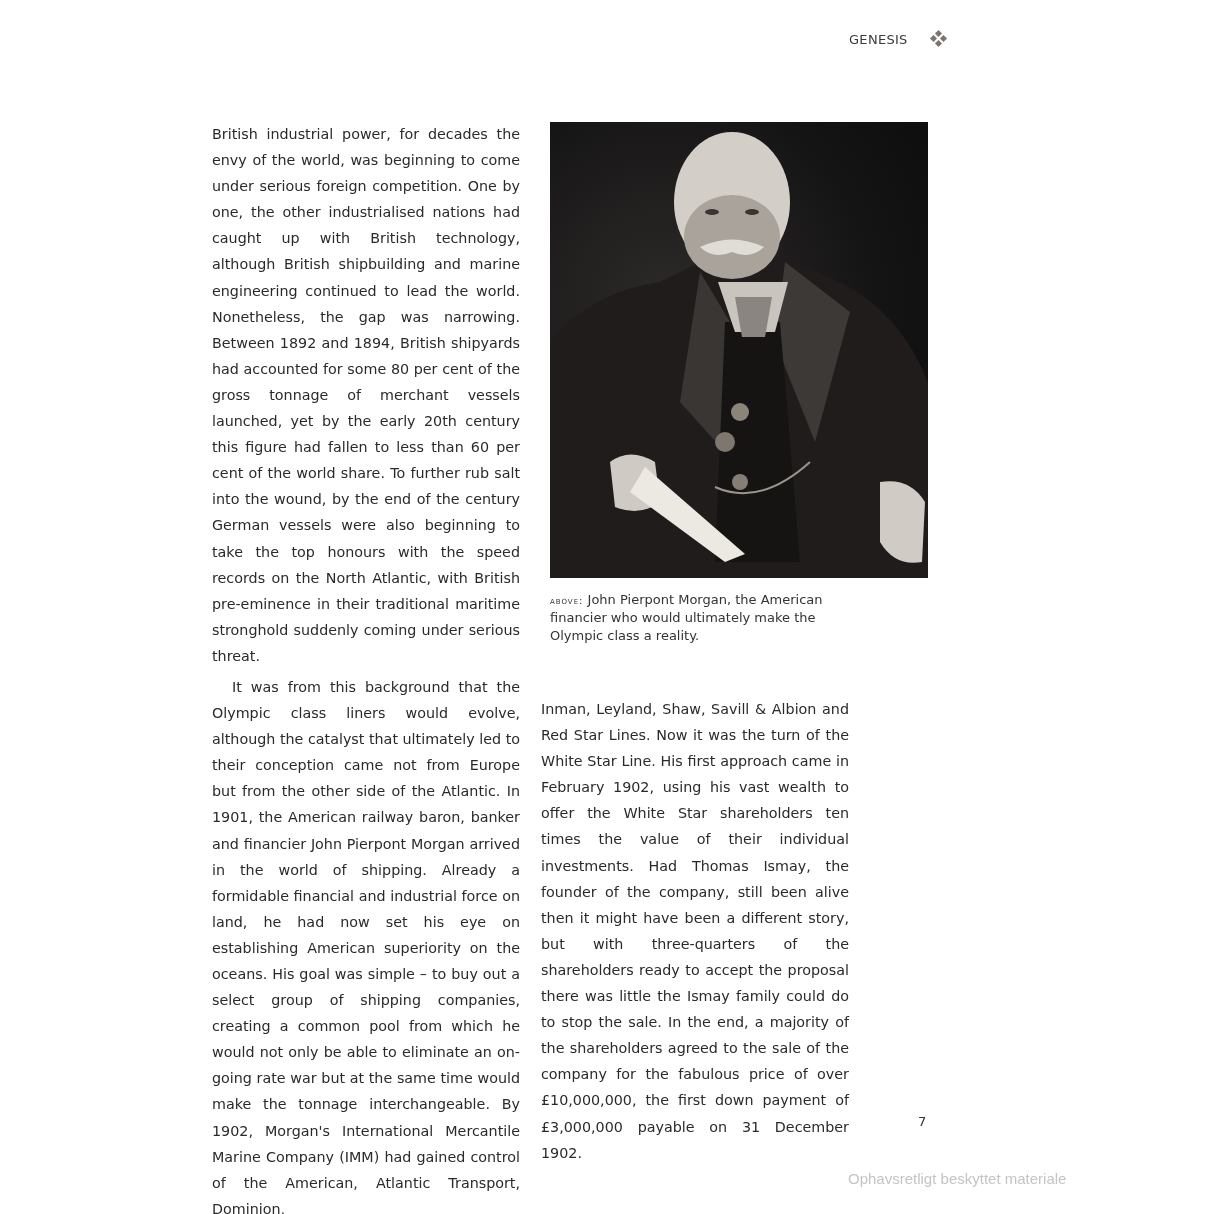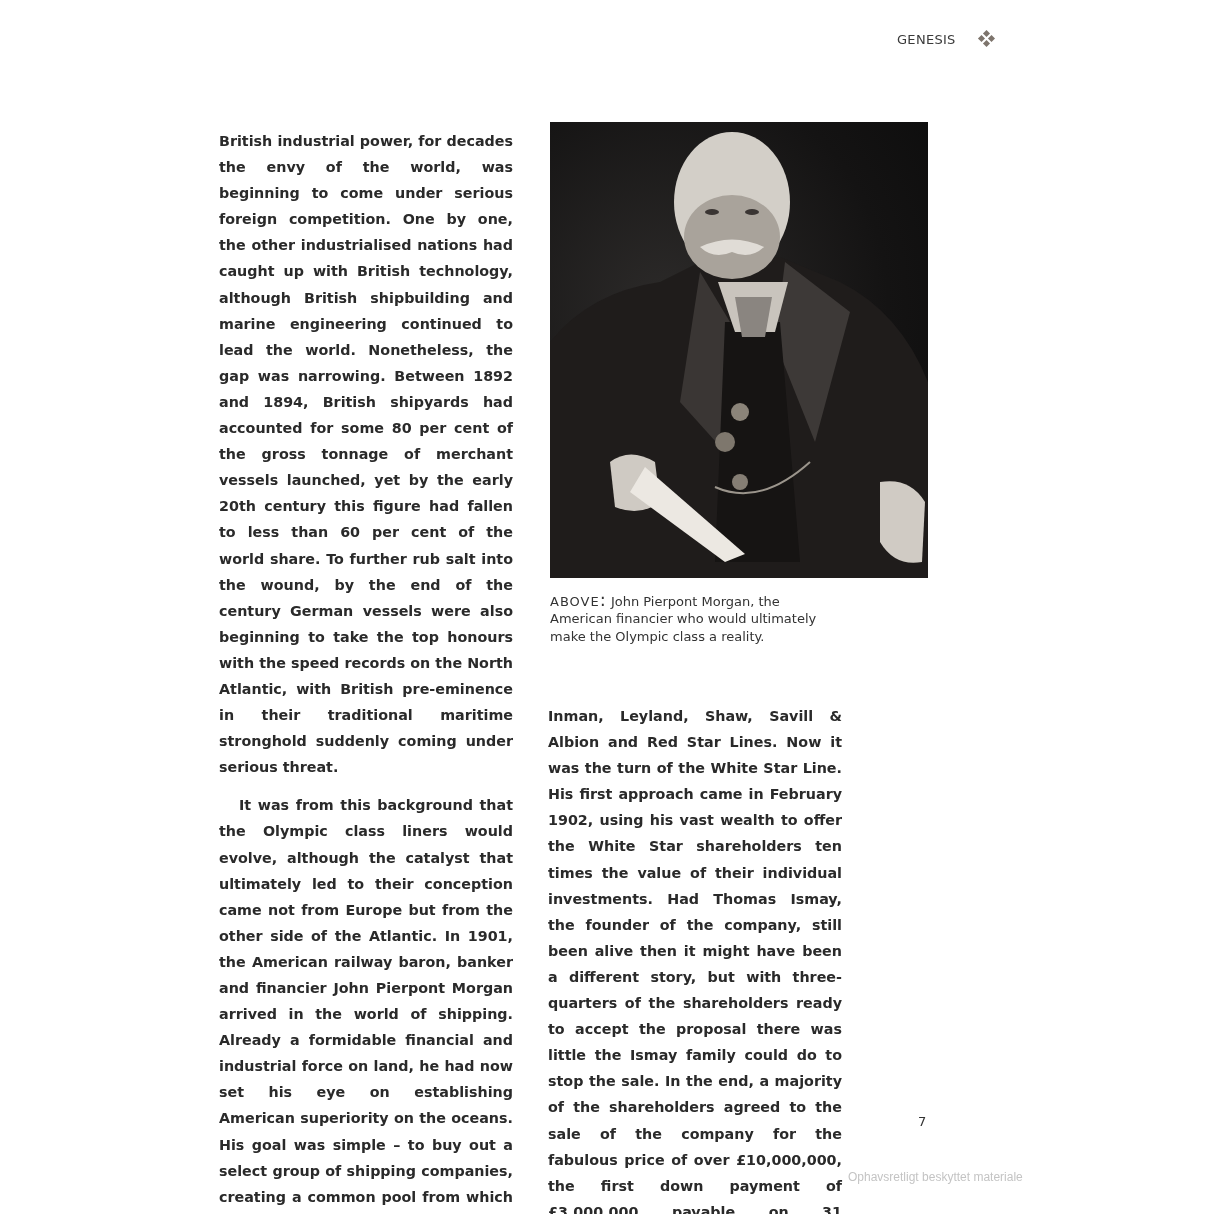--- a/index.html
+++ b/index.html
@@ -1,41 +1,41 @@
 <!DOCTYPE html>
 <html><head>
 <meta charset="utf-8">
 <style>
   html, body { margin: 0; padding: 0; background: #ffffff; }
   body { width: 1214px; height: 1214px; position: relative; overflow: hidden;
          font-family: "DejaVu Sans", sans-serif; color: #2a2a2a; }
   .running-head { position: absolute; left: 849px; top: 30px; height: 18px;
-                  display: flex; align-items: center; gap: 20px; margin-left: 48px; }
+                  display: flex; align-items: center; gap: 20px; }
   .running-head-text { font-size: 13px; letter-spacing: 0.3px; color: #3a3a3a; }
   .ornament { width: 22px; height: 12px; position: relative; }
   .ornament span { position: absolute; width: 5px; height: 5px; background: #7d746c;
                    transform: rotate(45deg); }
   .col { position: absolute; width: 318px; font-size: 14.3px; line-height: 26.1px;
          text-align: justify; hyphens: none; }
-  .col p { margin: 12px; font-weight: bold; }
+  .col p { margin: 5px; }
   .col-left { left: 207px; top: 116px; }
   .col-right { left: 536px; top: 691px; }
   .indent { text-indent: 20px; }
   .photo { position: absolute; left: 550px; top: 122px; width: 378px; height: 456px;
            background: radial-gradient(ellipse at 30% 40%, #2c2a29 0%, #141313 60%, #0b0b0b 100%);
            overflow: hidden; }
   .photo svg { width: 100%; height: 100%; display: block; }
   .caption { position: absolute; left: 550px; top: 591px; width: 290px; font-size: 13px;
              line-height: 17.4px; color: #333; }
   .caption-label { font-variant: small-caps; letter-spacing: 1px; font-style: normal;
-                   text-transform: lowercase; font-size: 18px; }
+                   text-transform: lowercase; font-size: 10px; }
   .caption-text { }
   .folio { position: absolute; left: 918px; top: 1114px; font-size: 13px; color: #333; }
   .watermark { position: absolute; left: 848px; top: 1170px; font-family: "Liberation Sans", sans-serif;
-               font-size: 12px; color: #c4c4c4; }
+               font-size: 15px; color: #c4c4c4; }
 </style>
 </head>
 <body>
 
 <div class="running-head">
   <span class="running-head-text">GENESIS</span>
   <span class="ornament">
     <span style="left:8px;top:-2px;"></span>
     <span style="left:3px;top:3px;"></span>
     <span style="left:13px;top:3px;"></span>

